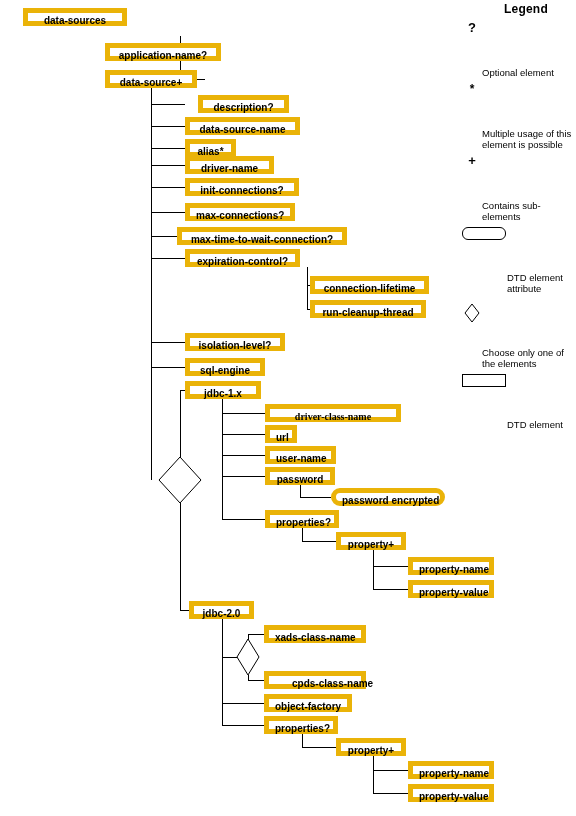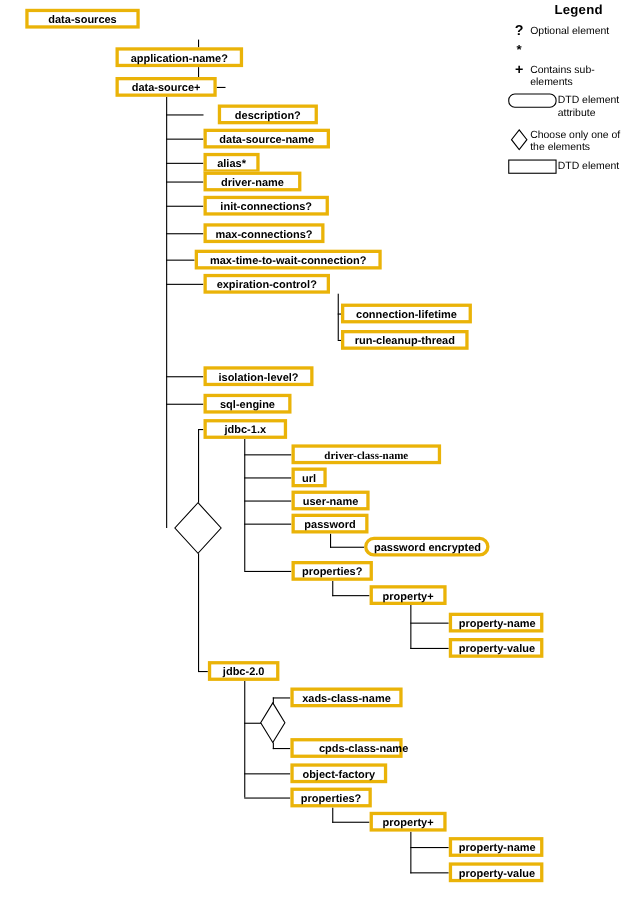--- a/index.html
+++ b/index.html
@@ -15,21 +15,21 @@
     position: relative;
     width: 576px;
     height: 816px;
     background: #ffffff;
     overflow: hidden;
   }
   
   .node {
     position: absolute;
     box-sizing: border-box;
-    border: 3px solid #eab308;
+    border: 5px solid #eab308;
     background: #ffffff;
     height: 18px;
     line-height: 16px;
     padding: 0 6px;
     font-size: 10px;
     font-weight: bold;
     color: #000000;
     white-space: nowrap;
     text-align: center;
   }
@@ -75,20 +75,21 @@
     text-align: center;
     font-weight: bold;
     line-height: 11px;
   }
   .lg-sym.q { font-size: 13px; }
   .lg-sym.star { font-size: 12px; line-height: 13px; }
   .lg-sym.plus { font-size: 13px; }
   .lg-txt {
     line-height: 11px;
     padding-top: 1px;
+    margin-top: 44px;
   }
   .lg-sym.dia {
     width: 20px;
     min-width: 20px;
     padding-top: 1px;
   }
   .lg-box {
     width: 44px;
     min-width: 44px;
     height: 13px;
@@ -206,20 +207,21 @@
 
   <div id="legend">
     <div class="lg-title">Legend</div>
     <div id="legend-rows">
         <div class="lg-row">
           <div class="lg-sym q">?</div>
           <div class="lg-txt">Optional element</div>
         </div>
         <div class="lg-row">
           <div class="lg-sym star">*</div>
+          <div class="lg-txt">Multiple usage of this element is possible</div>
         </div>
         <div class="lg-row">
           <div class="lg-sym plus">+</div>
           <div class="lg-txt">Contains sub-elements</div>
         </div>
         <div class="lg-row boxrow">
           <div class="lg-box rounded"></div>
           <div class="lg-txt">DTD element attribute</div>
         </div>
         <div class="lg-row">

